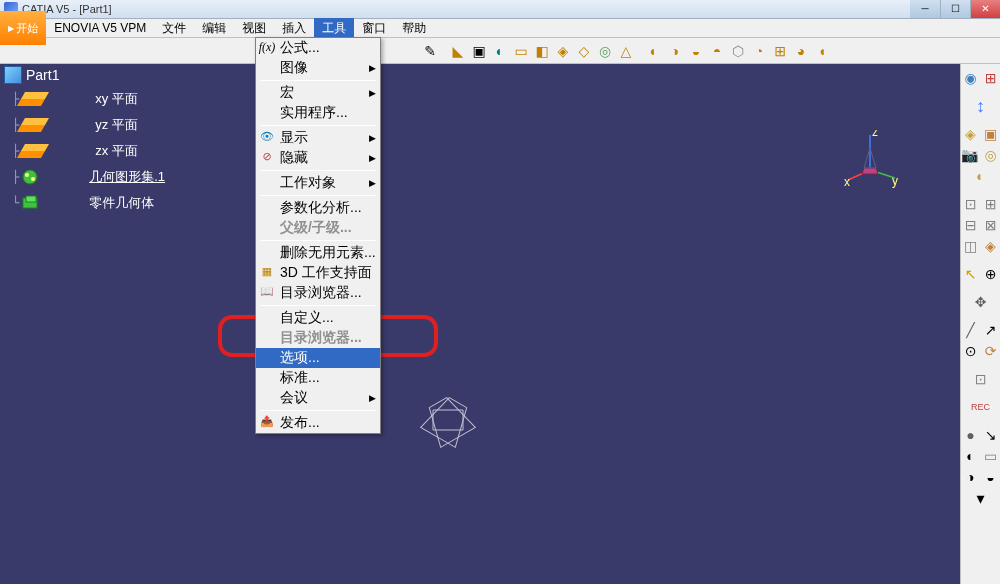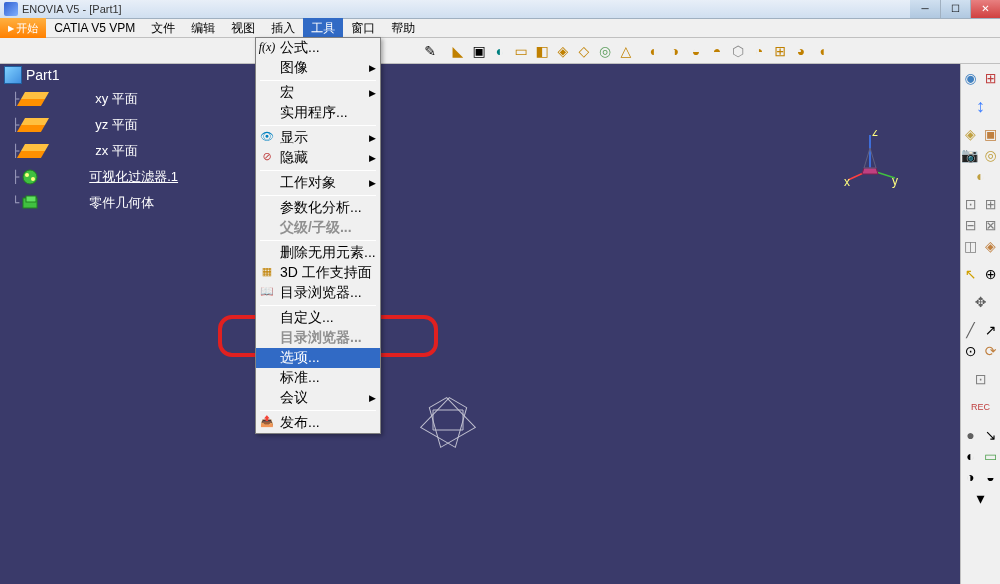--- a/index.html
+++ b/index.html
@@ -10,21 +10,21 @@
     .titlebar .app-icon { width: 14px; height: 14px; background: linear-gradient(135deg, #3060d0, #80b0ff); border-radius: 2px; margin-right: 4px; }
     .titlebar .title-text { font-size: 11px; color: #333; flex: 1; }
     .titlebar .win-controls { display: flex; height: 19px; }
     .titlebar .win-btn { width: 30px; height: 18px; display: flex; align-items: center; justify-content: center; font-size: 10px; }
     .win-min { background: linear-gradient(to bottom, #d0e0f0, #b0c8e0); }
     .win-max { background: linear-gradient(to bottom, #d0e0f0, #b0c8e0); border-left: 1px solid #a0b0c0; }
     .win-close { background: linear-gradient(to bottom, #e88080, #d04040); color: white; width: 48px; border-left: 1px solid #a0b0c0; }
     
     
     .menubar { height: 19px; background: #f0f0f0; display: flex; align-items: center; border-bottom: 1px solid #c0c0c0; }
-    .start-btn { background: linear-gradient(to bottom, #ffb040, #ff8000); color: white; padding: 1px 8px; font-size: 11px; display: flex; align-items: center; height: 20px; }
+    .start-btn { background: linear-gradient(to bottom, #ffb040, #ff8000); color: white; padding: 1px 8px; font-size: 11px; display: flex; align-items: center; height: 34px; }
     .start-btn::before { content: "▶"; font-size: 8px; margin-right: 2px; }
     .menubar-item { padding: 2px 8px; font-size: 12px; cursor: pointer; }
     .menubar-item.active { background: #316ac5; color: white; }
     
     
     .toolbar { height: 26px; background: #f0f0f0; border-bottom: 1px solid #c0c0c0; display: flex; align-items: center; padding-left: 420px; gap: 1px; }
     .tool-icon { width: 20px; height: 20px; display: inline-flex; align-items: center; justify-content: center; cursor: pointer; font-size: 14px; }
     .tool-sep { width: 6px; }
     
     
@@ -65,31 +65,31 @@
     .right-toolbar { position: absolute; top: 64px; right: 0; width: 40px; bottom: 0; background: #f0f0f0; border-left: 1px solid #c0c0c0; display: flex; flex-direction: column; align-items: center; padding-top: 4px; gap: 1px; }
     .rt-icon { width: 20px; height: 20px; display: flex; align-items: center; justify-content: center; cursor: pointer; font-size: 14px; }
     .rt-pair { display: flex; gap: 0; }
     .rt-sep { height: 6px; }
   </style>
 </head>
 <body>
 
 <div class="titlebar">
   <div class="app-icon"></div>
-  <div class="title-text">ENOVIA V5 - [Part1]</div>
+  <div class="title-text">CATIA V5 - [Part1]</div>
   <div class="win-controls">
     <div class="win-btn win-min">─</div>
     <div class="win-btn win-max">☐</div>
     <div class="win-btn win-close">✕</div>
   </div>
 </div>
 
 <div class="menubar">
   <div class="start-btn">开始</div>
-  <div class="menubar-item">CATIA V5 VPM</div>
+  <div class="menubar-item">ENOVIA V5 VPM</div>
   <div class="menubar-item">文件</div>
   <div class="menubar-item">编辑</div>
   <div class="menubar-item">视图</div>
   <div class="menubar-item">插入</div>
   <div class="menubar-item active">工具</div>
   <div class="menubar-item">窗口</div>
   <div class="menubar-item">帮助</div>
 </div>
 
 <div class="toolbar">
@@ -138,21 +138,21 @@
       <div class="plane-icon"></div>
       <span class="tree-label">zx 平面</span>
     </div>
     <div class="tree-item">
       <span class="tree-line">├</span>
       <svg class="geom-icon" viewBox="0 0 18 18">
           <circle cx="9" cy="9" r="7" fill="#40c040" stroke="#208020"></circle>
           <circle cx="6" cy="7" r="2" fill="#ffff80"></circle>
           <circle cx="12" cy="11" r="2" fill="#ffff80"></circle>
         </svg>
-      <span class="tree-label underline">可视化过滤器.1</span>
+      <span class="tree-label underline">几何图形集.1</span>
     </div>
     <div class="tree-item">
       <span class="tree-line">└</span>
       <svg class="geom-icon" viewBox="0 0 18 18">
           <rect x="2" y="4" width="14" height="10" fill="#40c040" stroke="#208020"></rect>
           <rect x="5" y="2" width="10" height="6" fill="#60e060" stroke="#208020"></rect>
         </svg>
       <span class="tree-label">零件几何体</span>
     </div>
   </div>

